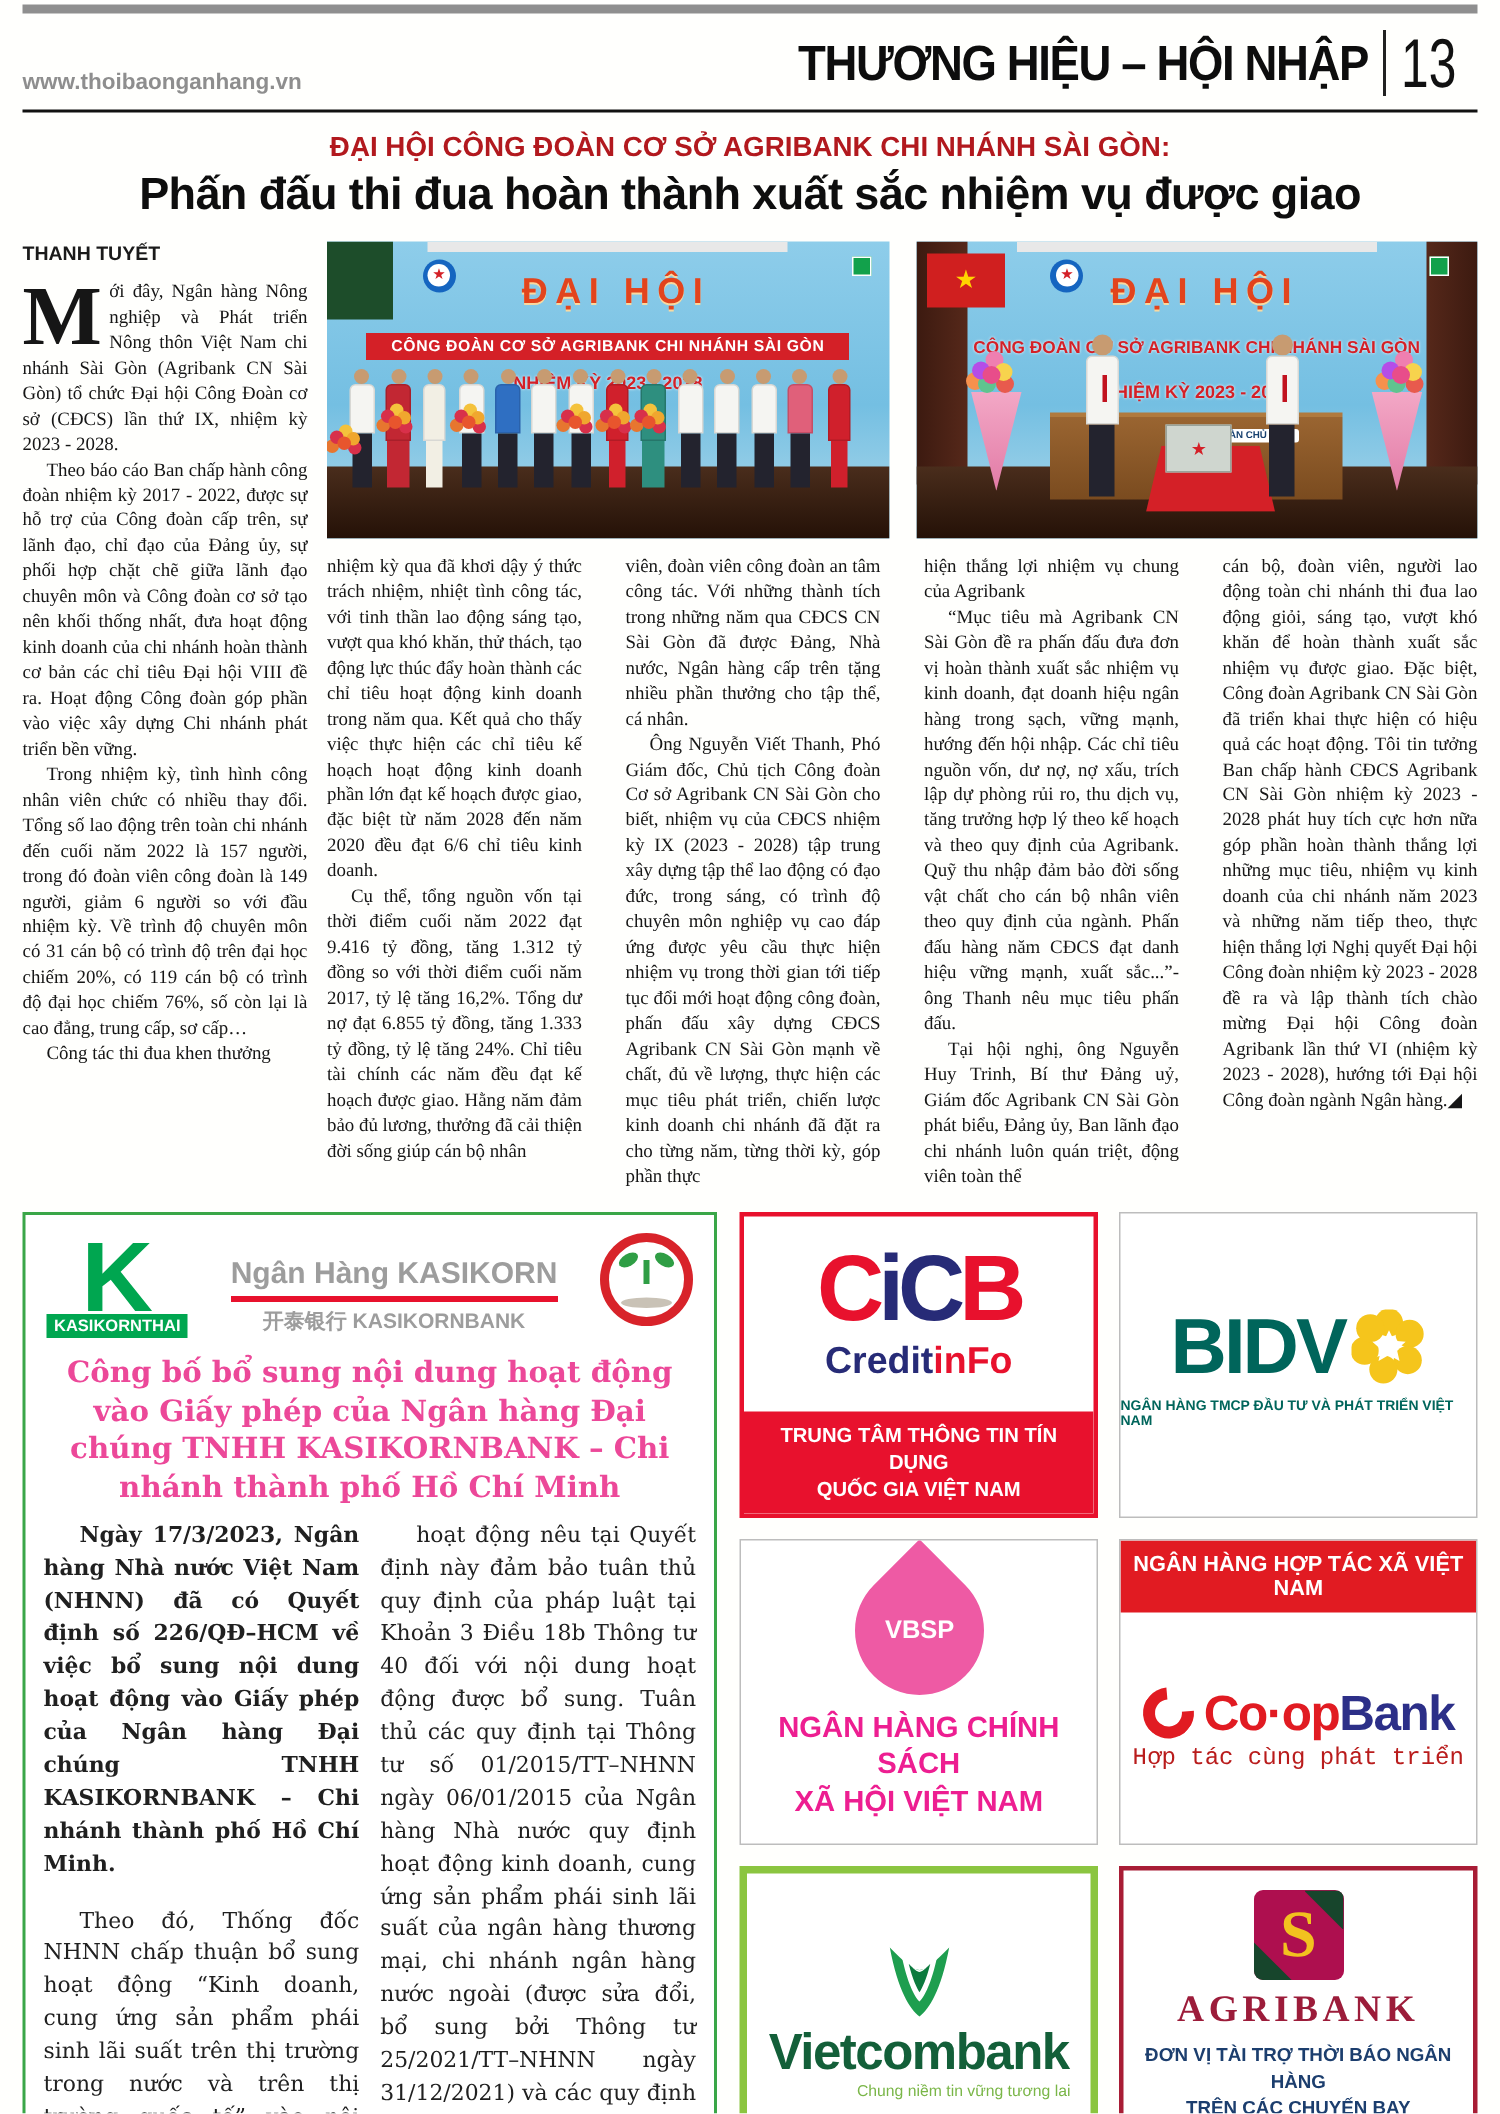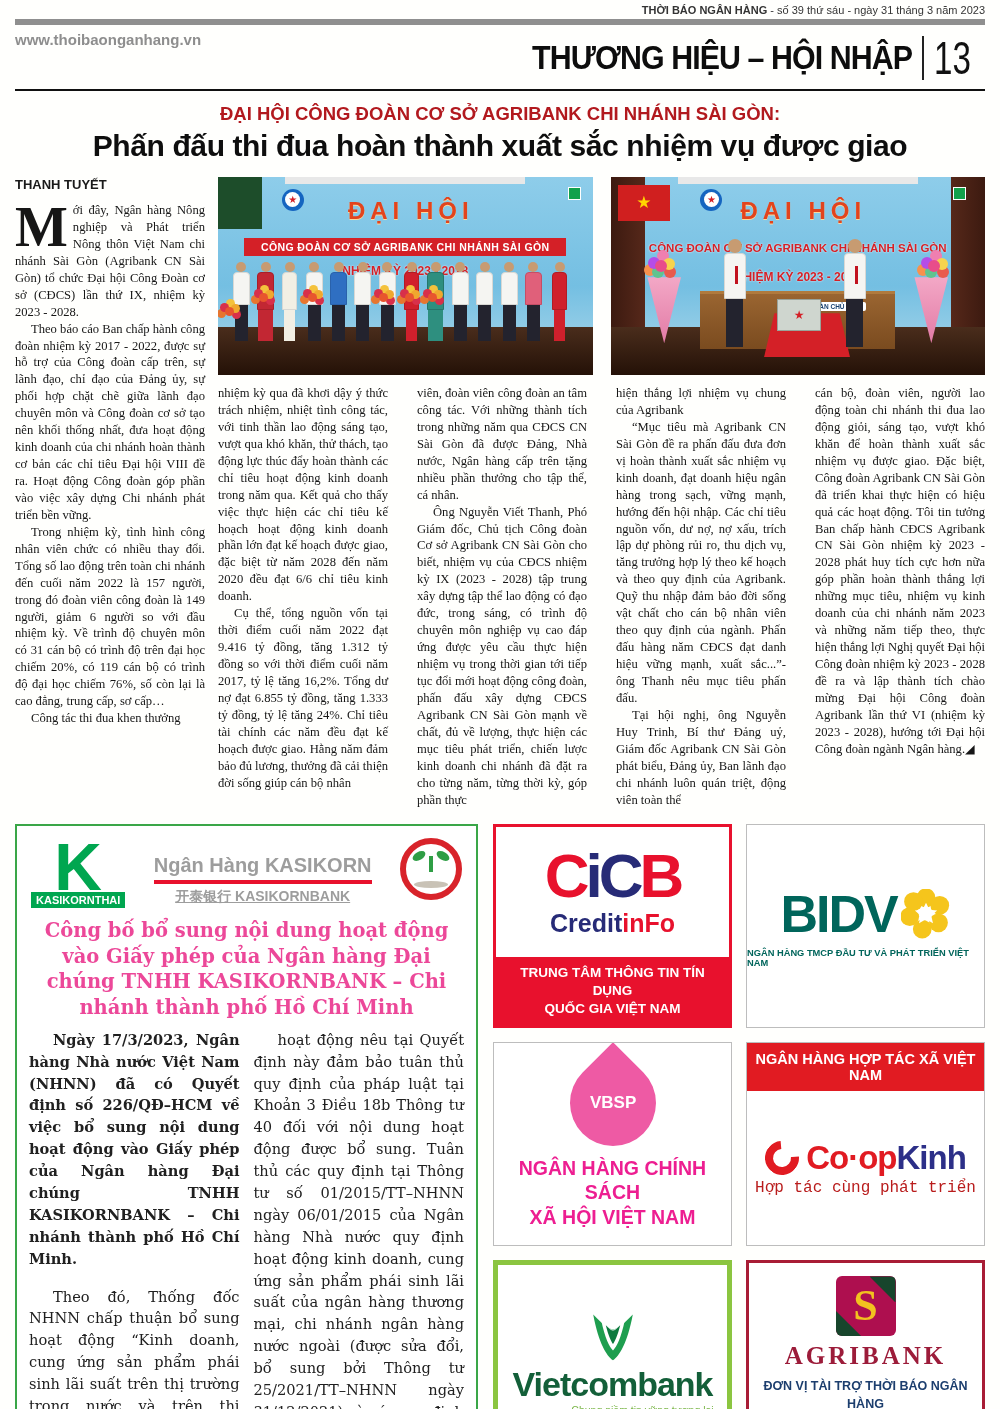--- a/index.html
+++ b/index.html
@@ -4,21 +4,21 @@
 <style>
   * { margin:0; padding:0; box-sizing:border-box; }
   html,body { background:#ffffff; }
   .page { position:relative; width:1000px; height:1409px; margin:0 auto; background:#fffffd;
           font-family:"Liberation Serif", serif; color:#161616; overflow:hidden; padding:0 15px; }
 
   
   .issue-line { text-align:right; font-family:"Liberation Sans", sans-serif; font-size:11px; color:#333; padding-top:4px; }
   .issue-line b { font-weight:700; }
   .gray-bar { height:6px; background:#8f8f8f; margin-top:3px; }
-  .mast-row { display:flex; align-items:flex-start; justify-content:space-between; margin-top:6px; }
+  .mast-row { display:flex; align-items:flex-end; justify-content:space-between; margin-top:6px; }
   .site-url { font-family:"Liberation Sans", sans-serif; font-weight:700; color:#8e8e8e; font-size:15px; padding-bottom:6px; }
   .mast-right { display:flex; align-items:center; gap:10px; }
   .section-title { font-family:"Liberation Sans", sans-serif; font-weight:900; font-size:33px; letter-spacing:-1px;
                    color:#0d0d0d; transform:scaleX(.92); transform-origin:right; }
   .mast-div { width:2px; height:44px; background:#222; }
   .page-no { font-family:"Liberation Sans", sans-serif; font-size:46px; color:#111; transform:scaleX(.72); transform-origin:left; }
   .thin-rule { height:2px; background:#111; margin-top:4px; }
 
   
   .kicker { text-align:center; font-family:"Liberation Sans", sans-serif; font-weight:800; font-size:18.5px;
@@ -102,21 +102,21 @@
   .ads-wrap { display:flex; gap:15px; margin-top:16px; }
 
   .kas-box { flex:0 0 463px; border:2.5px solid #3aa648; background:#fff; padding:10px 12px 8px; }
   .kas-logo-row { display:flex; align-items:flex-start; justify-content:space-between; padding:2px 2px 0; }
   .kas-k-wrap { text-align:center; }
   .kas-k { font-family:"Liberation Sans", sans-serif; font-weight:900; font-size:66px; line-height:.9; color:#00a650; }
   .kas-k-label { background:#00a650; color:#fff; font-family:"Liberation Sans",sans-serif; font-weight:800; font-size:11px; padding:2px 5px; margin-top:-6px; }
   .kas-center { text-align:center; padding-top:16px; }
   .kas-name { color:#9d9d9d; font-family:"Liberation Sans",sans-serif; font-weight:800; font-size:20px; }
   .kas-rule { height:3.5px; background:#e8112d; margin:3px 0 4px; }
-  .kas-cn { color:#9d9d9d; font-family:"Liberation Sans",sans-serif; font-weight:700; font-size:14px;text-decoration:underline; }
+  .kas-cn { color:#9d9d9d; font-family:"Liberation Sans",sans-serif; font-weight:700; font-size:14px; }
   .kas-seal { width:62px; height:62px; border-radius:50%; border:6px solid #d8232a; position:relative; background:#fff; }
   .kas-seal .stem { position:absolute; left:50%; top:12px; width:4px; height:16px; margin-left:-2px; background:#2f9e45; }
   .kas-seal .leaf1,.kas-seal .leaf2 { position:absolute; top:8px; width:14px; height:8px; border-radius:50%; background:#2f9e45; }
   .kas-seal .leaf1 { left:6px; transform:rotate(-30deg); }
   .kas-seal .leaf2 { right:6px; transform:rotate(30deg); }
   .kas-seal .soil { position:absolute; bottom:6px; left:8px; right:8px; height:7px; border-radius:50%; background:#c9c2b6; }
   .kas-title { text-align:center; color:#ec4899; font-family:"DejaVu Serif", serif; font-weight:700; font-size:19.5px;
                line-height:1.32; margin:10px 6px 8px; }
   .kas-cols { display:flex; gap:14px; }
   .kas-col { flex:1; }
@@ -170,23 +170,20 @@
   .agri-logo span { position:relative; z-index:2; color:#f2c21f; font-family:"Liberation Serif",serif; font-weight:700; font-size:44px; line-height:1; }
   .agri-name { font-family:"Liberation Serif", serif; font-weight:700; font-size:25px; color:#9c1c3a; letter-spacing:3px; }
   .agri-caption { margin-top:8px; text-align:center; color:#1c3e6e; font-family:"Liberation Sans",sans-serif;
                   font-weight:800; font-size:12.5px; line-height:1.4; }
 </style>
 </head>
 <body>
 
 <div class="page">
 
-  <div class="issue-line">
-    <b>THỜI BÁO NGÂN HÀNG</b><span> - số 39 thứ sáu - ngày 31 tháng 3 năm 2023</span>
-  </div>
   <div class="gray-bar"></div>
   <div class="mast-row">
     <div class="site-url">www.thoibaonganhang.vn</div>
     <div class="mast-right">
       <div class="section-title">THƯƠNG HIỆU – HỘI NHẬP</div>
       <div class="mast-div"></div>
       <div class="page-no">13</div>
     </div>
   </div>
   <div class="thin-rule"></div>
@@ -430,21 +427,21 @@
           <div>NGÂN HÀNG CHÍNH SÁCH</div>
           <div>XÃ HỘI VIỆT NAM</div>
         </div>
       </div>
 
       <div class="ad ad-coop">
         <div class="coop-head">NGÂN HÀNG HỢP TÁC XÃ VIỆT NAM</div>
         <div class="coop-body">
           <div class="coop-row">
             <div class="coop-icon"></div>
-            <div class="coop-name"><span class="red">Co·op</span><span class="navy">Kinh</span></div>
+            <div class="coop-name"><span class="red">Co·op</span><span class="navy">Bank</span></div>
           </div>
           <div class="coop-tag">Hợp tác cùng phát triển</div>
         </div>
       </div>
 
       <div class="ad ad-vcb">
         <svg class="vcb-logo" width="54" height="54" viewBox="0 0 60 60">
           <path d="M8 6 C30 28 30 28 52 6 C46 38 37 52 30 57 C23 52 14 38 8 6z" fill="#1e9e4f"></path>
           <path d="M17 13 C30 26 30 26 43 13 C39 32 34 42 30 46 C26 42 21 32 17 13z" fill="#ffffff"></path>
           <path d="M22 18 C30 26 30 26 38 18 C35 30 32 36 30 39 C28 36 25 30 22 18z" fill="#0c7a3e"></path>

